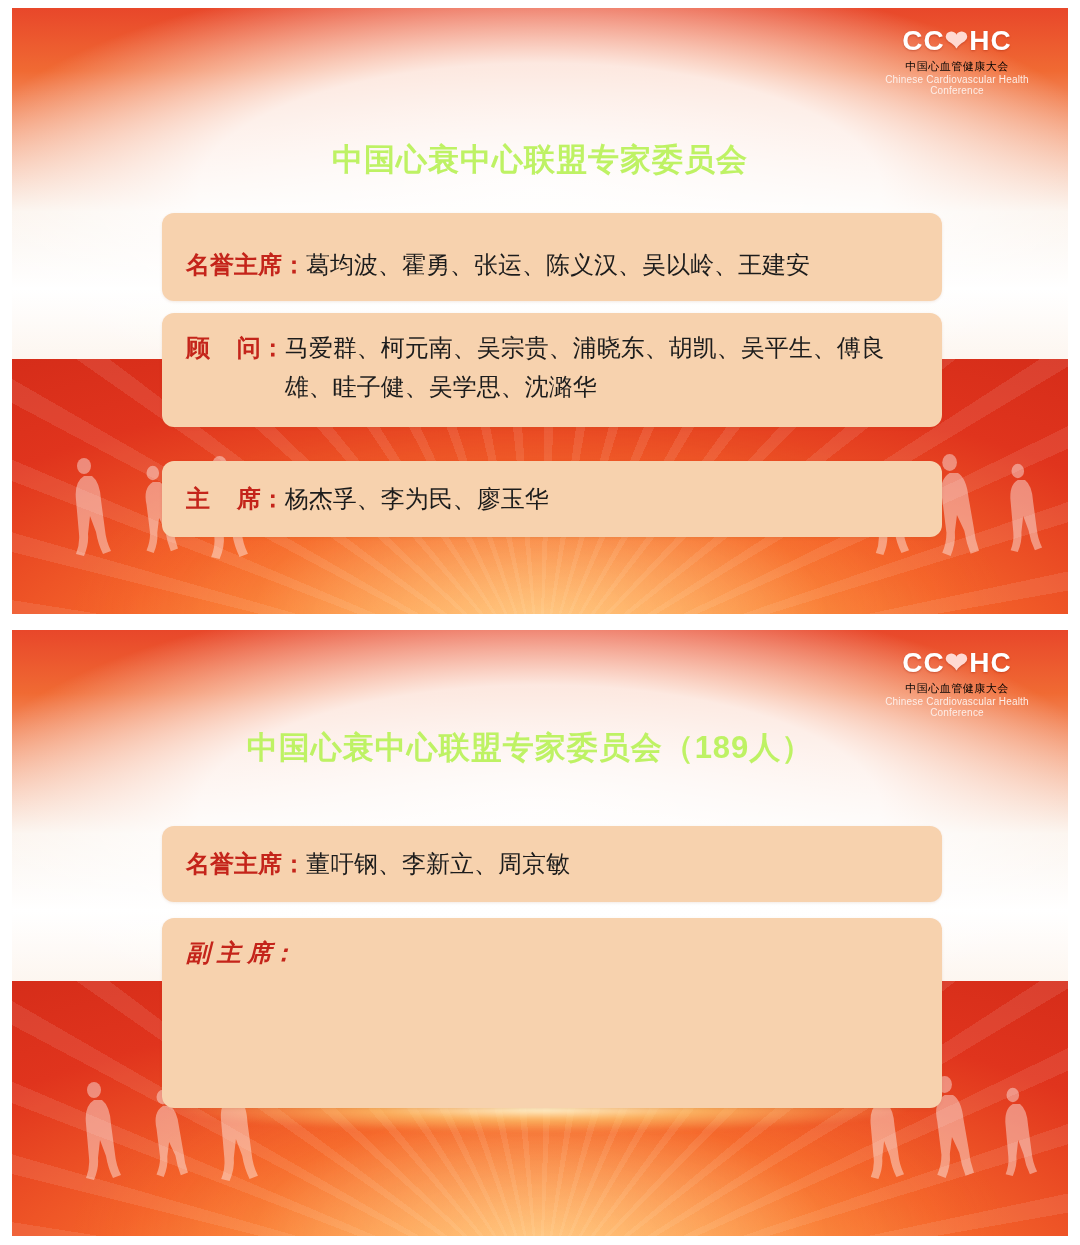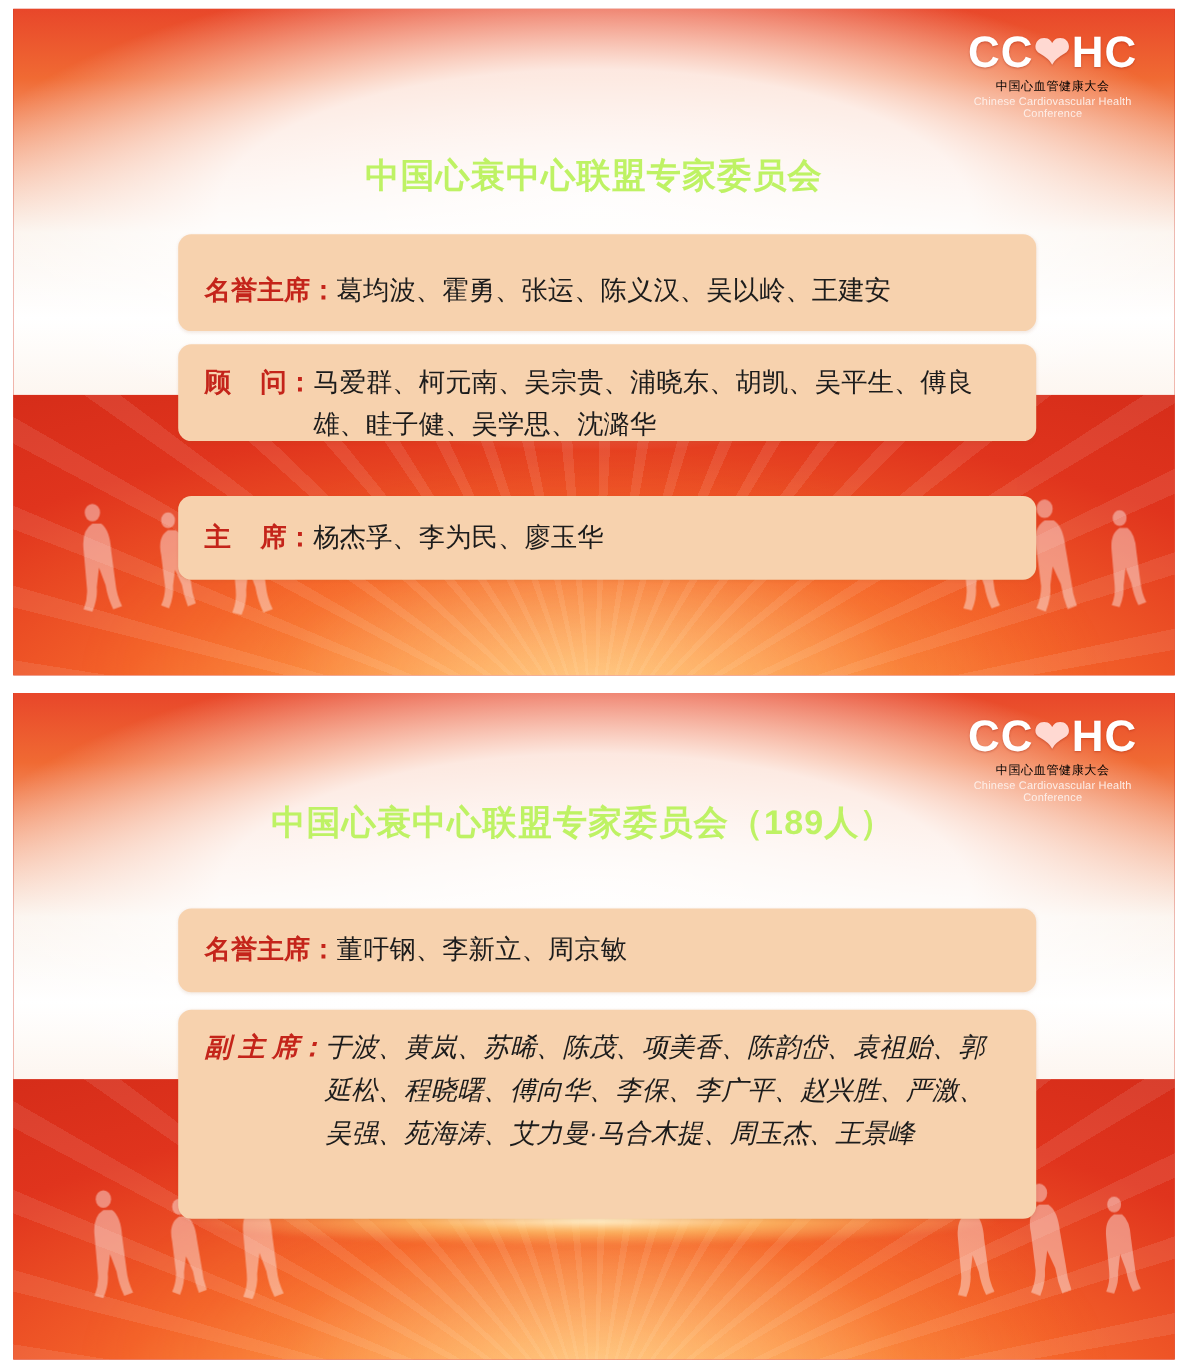--- a/index.html
+++ b/index.html
@@ -78,21 +78,21 @@
   .logo {
     position: absolute;
     right: 26px;
     top: 18px;
     width: 170px;
     text-align: center;
     color: #ffffff;
     line-height: 1.1;
   }
   .logo .cc {
-    font-size: 40px;
+    font-size: 28px;
     font-weight: bold;
     letter-spacing: 1px;
     color: #ffffff;
     text-shadow: 0 1px 2px rgba(150,30,10,.4);
   }
   .logo .cc .heart { color: #ffd9d2; }
   .logo .zh {
     font-size: 11px;
     letter-spacing: .5px;
     margin-top: 3px;
@@ -138,22 +138,22 @@
     white-space: pre;
     flex: 0 0 auto;
   }
   .names {
     color: #1c1c1c;
     flex: 1 1 auto;
   }
 
   
   .p1c1 { left: 150px; top: 205px; width: 780px; height: 88px; display: flex; align-items: flex-end; }
-  .p1c2 { left: 150px; top: 305px; width: 780px; height: 88px; }
-  .p1c3 { left: 150px; top: 443px; width: 780px; height: 76px; display: flex; align-items: center; }
+  .p1c2 { left: 150px; top: 305px; width: 780px; height: 114px; }
+  .p1c3 { left: 150px; top: 453px; width: 780px; height: 76px; display: flex; align-items: center; }
 
   
   .p2c1 { left: 150px; top: 196px; width: 780px; height: 76px; display: flex; align-items: center; }
   .p2c2 { left: 150px; top: 288px; width: 780px; height: 190px; font-style: italic; }
 </style>
 </head>
 <body>
 
 <div class="page page1">
   <div class="slide">
@@ -279,17 +279,16 @@
     <div class="card p2c1">
       <div class="row">
         <span class="lbl">名誉主席：</span>
         <span class="names">董吁钢、李新立、周京敏</span>
       </div>
     </div>
 
     <div class="card p2c2">
       <div class="row">
         <span class="lbl">副 主 席：</span>
-        <span class="names">于波、黄岚、苏晞、陈茂、项美香、陈韵岱、袁祖贻、郭延松、程晓曙、傅向华、李保、李广平、赵兴胜、严激、吴强、苑海涛、艾力曼·马合木提、周玉杰、王景峰</span>
       </div>
     </div>
   </div>
 </div>
 
 </body></html>

